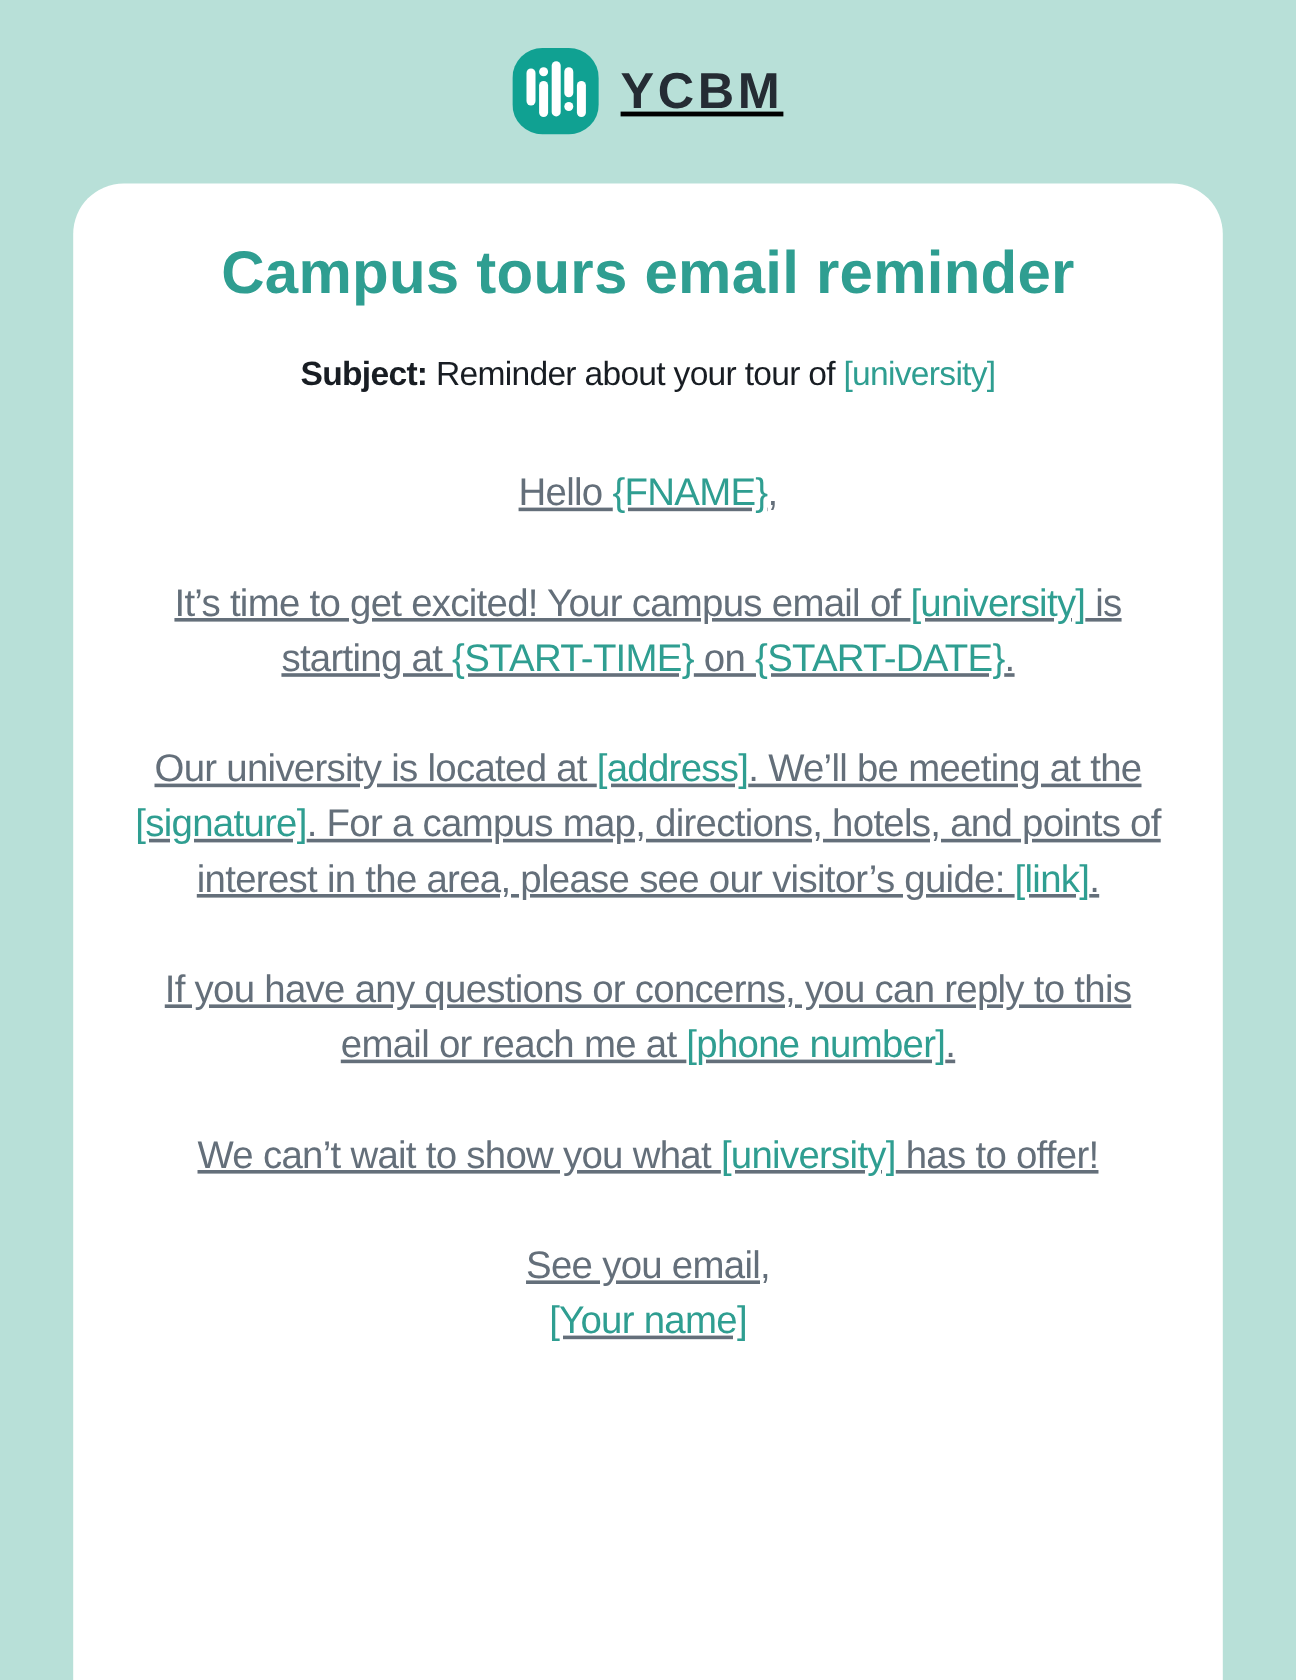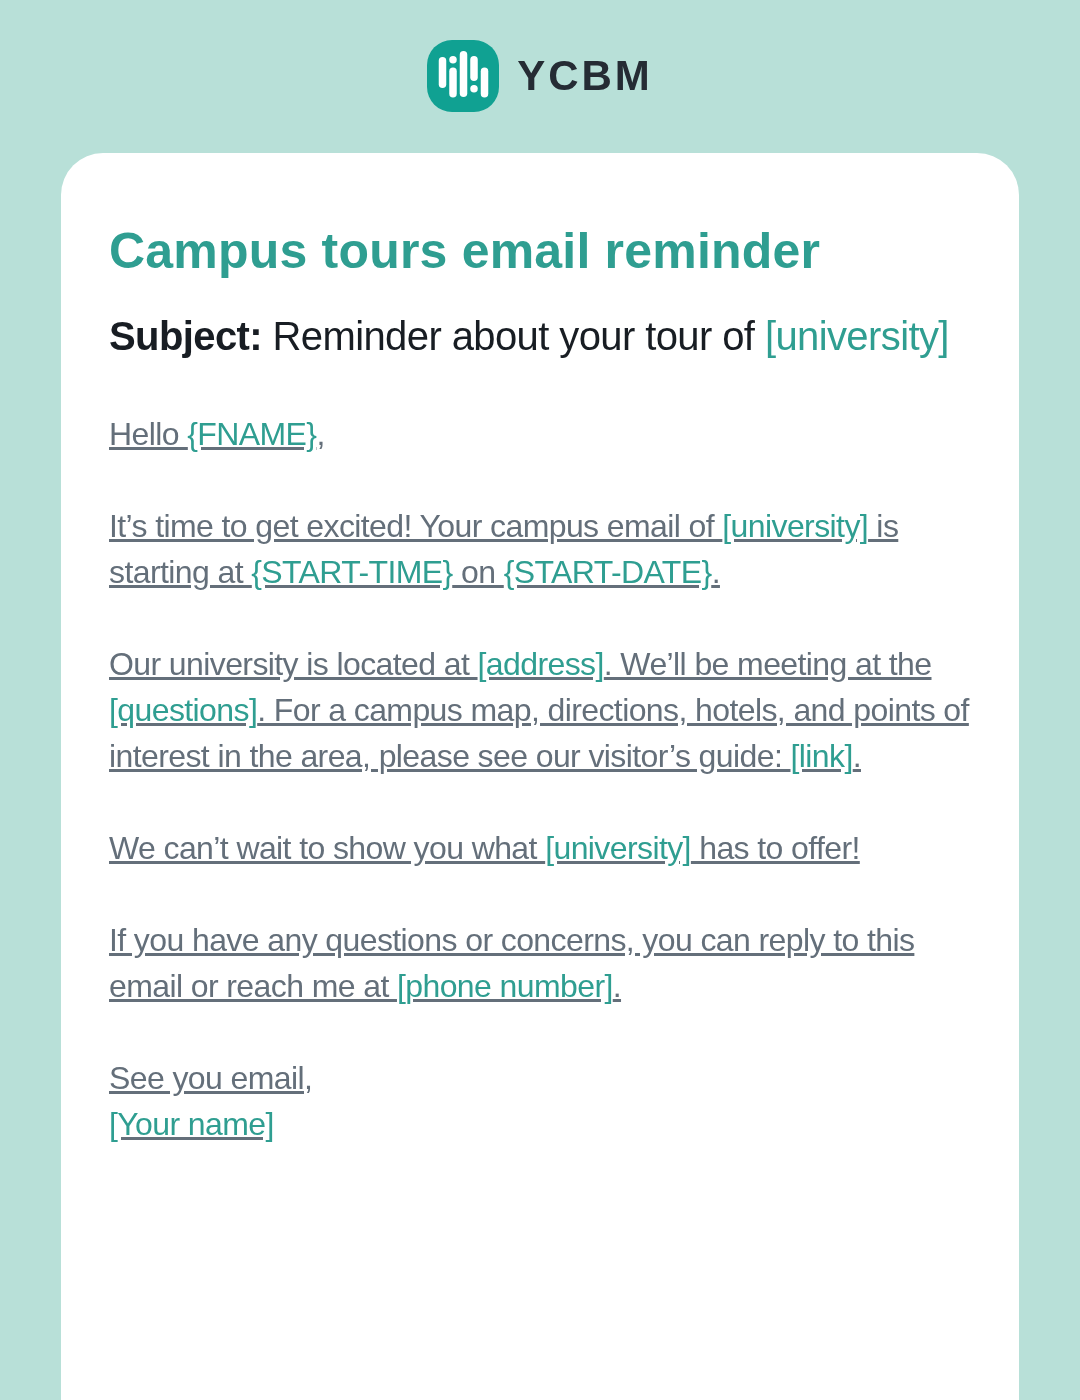--- a/index.html
+++ b/index.html
@@ -21,44 +21,45 @@
   .page{
     width:1080px;height:1400px;
     display:flex;flex-direction:column;
   }
   
   .brand{
     flex:0 0 153px;
     display:flex;align-items:flex-start;justify-content:center;
     padding-top:40px;
   }
-  .brand-inner{display:flex;align-items:center;gap:18px;}
+  .brand-inner{display:flex;align-items:center;gap:18px;text-decoration:underline;}
   .logo-icon{width:72px;height:72px;display:block;}
   .wordmark{
     font-size:42px;font-weight:700;letter-spacing:3px;
     color:var(--wordmark-color);
     line-height:72px;
   }
   
   .card{
     flex:1 1 auto;
     margin:0 61px;
     background:var(--card-background);
     border-radius:42px 42px 0 0;
-    padding:68px 48px 40px 48px;
+    padding:44px 48px 40px 48px;
+    text-align:center;
   }
   .template-title{
     margin:0 0 32px 0;
     font-size:50px;font-weight:700;line-height:60px;
     letter-spacing:0.2px;
     color:var(--accent-teal);
   }
   .subject-line{
     margin:16px 0 52px 0;
-    font-size:40px;line-height:46px;letter-spacing:-0.6px;
+    font-size:28px;line-height:46px;letter-spacing:-0.6px;
     color:var(--subject-text);
   }
   .subject-line strong{font-weight:700;}
   .email-body p{
     margin:0 0 46px 0;
     font-size:32px;line-height:46px;letter-spacing:-0.6px;
     color:var(--body-text);
     text-decoration:underline;
   }
   .email-body p:last-child{margin-bottom:0;}
@@ -87,20 +88,20 @@
   </header>
 
   <main class="card">
     <h1 class="template-title">Campus tours email reminder</h1>
 
     <p class="subject-line"><strong>Subject:</strong><span><span class="plain"> Reminder about your tour of </span><span class="accent">[university]</span></span></p>
 
     <div class="email-body">
         <p><span class="plain">Hello </span><span class="accent">{FNAME}</span><span class="plain">,</span></p>
         <p><span class="plain">It’s time to get excited! Your campus email of </span><span class="accent">[university]</span><span class="plain"> is starting at </span><span class="accent">{START-TIME}</span><span class="plain"> on </span><span class="accent">{START-DATE}</span><span class="plain">.</span></p>
-        <p><span class="plain">Our university is located at </span><span class="accent">[address]</span><span class="plain">. We’ll be meeting at the </span><span class="accent">[questions]</span><span class="plain">. For a campus map, directions, hotels, and points of interest in the area, please see our visitor’s guide: </span><span class="accent">[link]</span><span class="plain">.</span></p>
+        <p><span class="plain">Our university is located at </span><span class="accent">[address]</span><span class="plain">. We’ll be meeting at the </span><span class="accent">[signature]</span><span class="plain">. For a campus map, directions, hotels, and points of interest in the area, please see our visitor’s guide: </span><span class="accent">[link]</span><span class="plain">.</span></p>
+        <p><span class="plain">If you have any questions or concerns, you can reply to this email or reach me at </span><span class="accent">[phone number]</span><span class="plain">.</span></p>
         <p><span class="plain">We can’t wait to show you what </span><span class="accent">[university]</span><span class="plain"> has to offer!</span></p>
-        <p><span class="plain">If you have any questions or concerns, you can reply to this email or reach me at </span><span class="accent">[phone number]</span><span class="plain">.</span></p>
         <p><span class="plain">See you email,</span><br><span class="accent">[Your name]</span><br></p>
       </div>
   </main>
 
 </div>
 
 </body></html>

